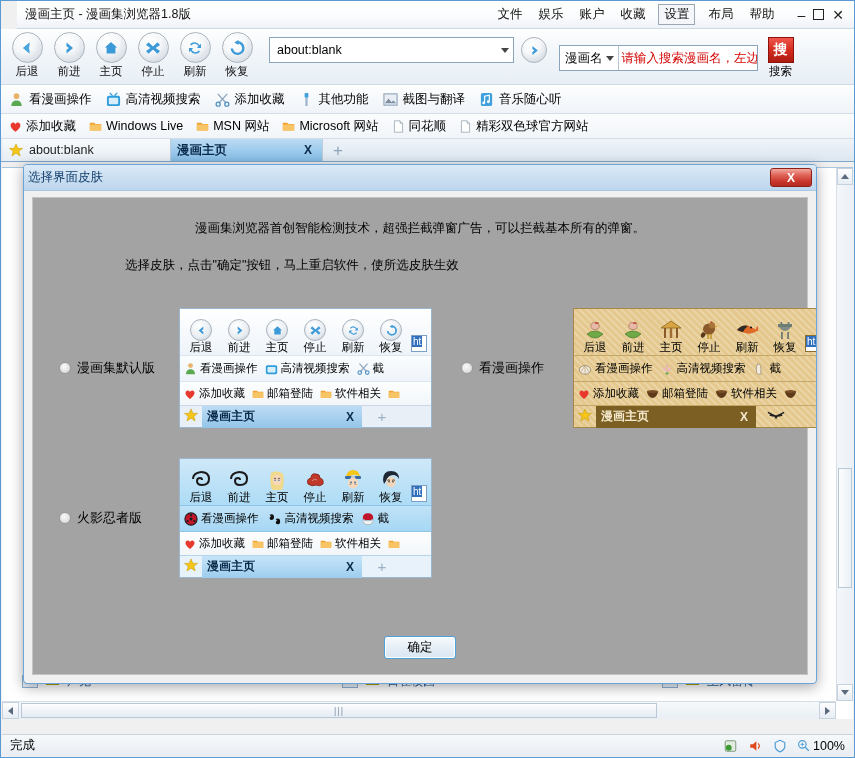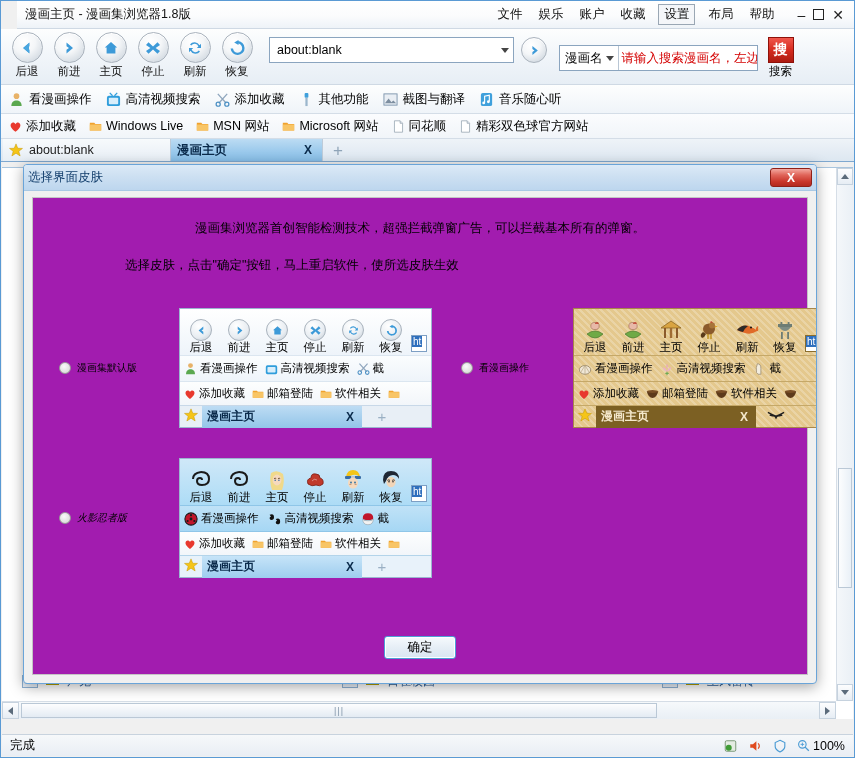--- a/index.html
+++ b/index.html
@@ -231,29 +231,29 @@
     margin-left: auto;
     width: 42px; height: 19px;
     background: linear-gradient(to bottom, #f3a9a0 0%, #e0655a 35%, #c8352a 75%, #b32a20 100%);
     border: 1px solid #8f2018; border-radius: 3px;
     color: #fff; font-size: 12px; font-weight: bold;
     display: flex; align-items: center; justify-content: center;
     cursor: default;
   }
   .dlg-body {
     position: absolute; left: 8px; right: 8px; top: 32px; bottom: 8px;
-    background: #a21caf;
+    background: #a3a3a3;
     border: 1px solid #c4c4c4;
   }
   .dlg-msg1 { text-align: center; font-size: 12.5px; margin-top: 22px; }
   .dlg-msg2 { font-size: 12.5px; margin-top: 20px; padding-left: 92px; }
 
   
   .skinrow { position: absolute; display: flex; align-items: center; }
-  .radio-lbl { display: flex; align-items: center; gap: 6px; font-size: 10px; white-space: nowrap; cursor: default; }
+  .radio-lbl { display: flex; align-items: center; gap: 6px; font-size: 13px; white-space: nowrap; cursor: default; }
   .radio {
     width: 12px; height: 12px; border-radius: 50%;
     background: radial-gradient(circle at 40% 35%, #fafafa, #dedede 70%, #b5b5b5 100%);
     border: 1px solid #9a9a9a;
   }
 
   
   .preview { border: 1px solid #9bb6cf; width: 253px; }
   .preview.gold { border-color: #a8874a; width: 253px; }
   .pv-row1 { display: flex; align-items: flex-end; height: 46px; padding: 2px 0 1px 2px; }
@@ -892,21 +892,21 @@
               <svg width="18" height="12" viewBox="0 0 20 12">
                   <path d="M1 2 q5 3 9 4 q-4 0 -7 -1 M19 2 q-5 3 -9 4 q4 0 7 -1" stroke="#1f1f1f" stroke-width="1.4" fill="none"></path>
                   <path d="M8 6 L12 6 L10 10Z" fill="#1f1f1f"></path>
                 </svg>
             </span>
           </div>
         </div>
       </div>
 
       <div class="skinrow" style="left:26px; top:260px;">
-        <label class="radio-lbl" style="width:120px;font-style:italic;">
+        <label class="radio-lbl" style="width:120px;">
           <span class="radio"></span>
           <span>火影忍者版</span>
         </label>
         <div class="preview sk-nar">
           <div class="pv-row1">
             <div class="pv-nav">
               <div class="pv-ic">
                 <svg width="24" height="22" viewBox="0 0 24 22">
                     <path d="M12 3 q8 0 8 7 q0 6 -7 6 q-5 0 -5 -4 q0 -3 3 -3 q2 0 2 2" fill="none" stroke="#1a1a1a" stroke-width="2"></path>
                     <path d="M4 10 q0 -6 8 -7" fill="none" stroke="#1a1a1a" stroke-width="2"></path>

